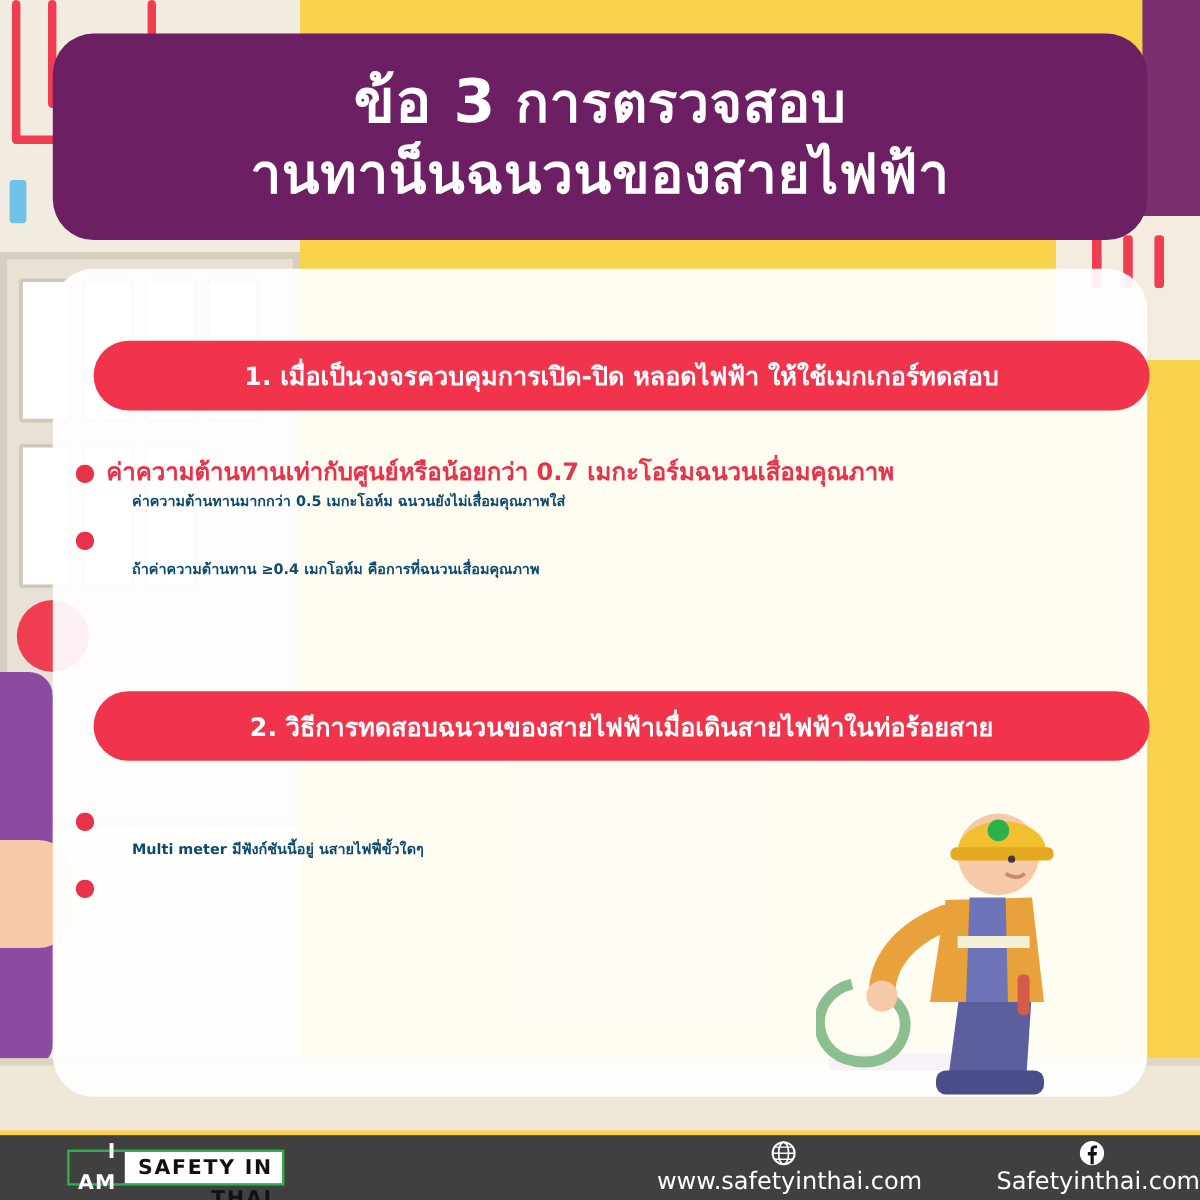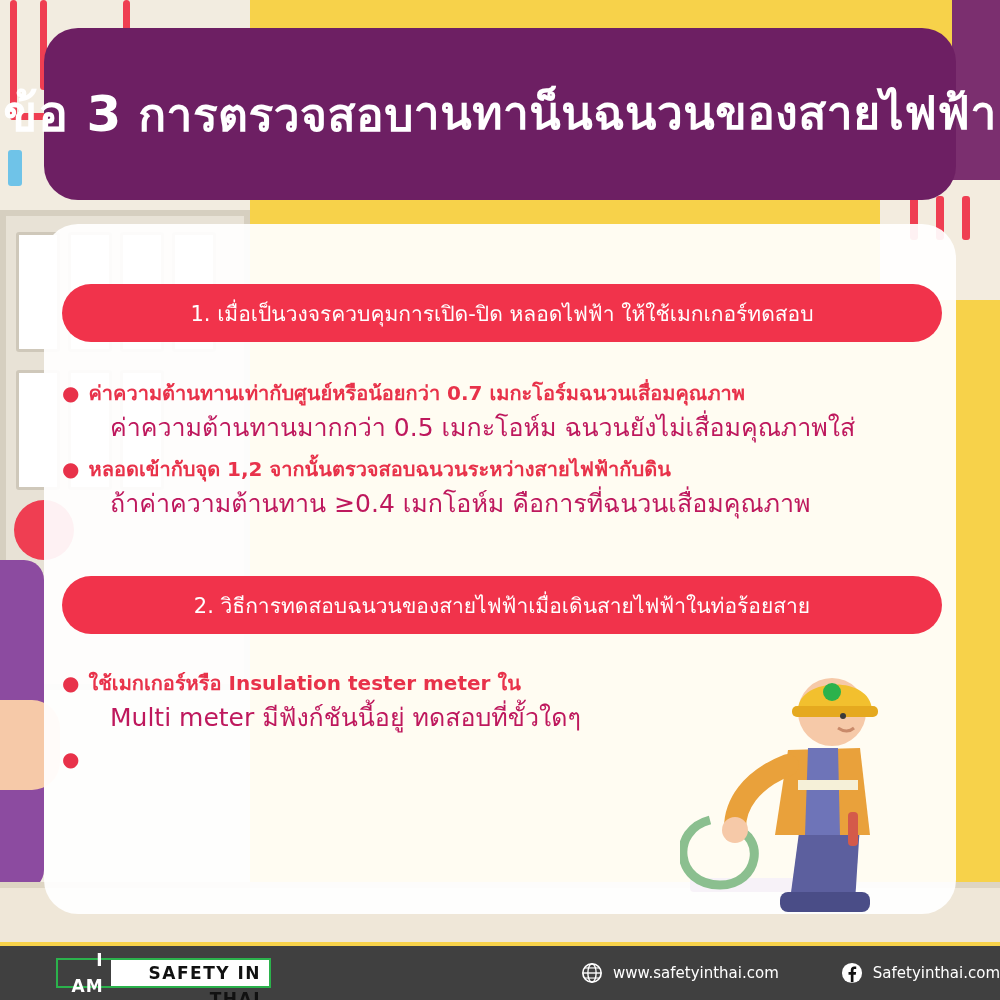--- a/index.html
+++ b/index.html
@@ -49,65 +49,65 @@
   }
   .bg-tick {
     position: absolute; width: 8px; background: #ef3e52; border-radius: 3px;
   }
 
   
   .header {
     position: absolute; left: 44px; top: 28px; width: 912px; height: 172px;
     background: #6d1f63;
     border-radius: 34px;
-    display: flex; flex-direction: row; align-items: center; justify-content: center;
+    display: flex; flex-direction: column; align-items: center; justify-content: center;
     color: #ffffff;
     z-index: 5;
   }
   .header-line {
     font-size: 46px; font-weight: bold; line-height: 1.25; letter-spacing: .5px;
     white-space: nowrap;
   }
   .header-line .num { font-size: 50px; }
 
   
   .card {
     position: absolute; left: 44px; top: 224px; width: 912px; height: 690px;
     background: rgba(255,255,255,0.93);
     border-radius: 34px;
     z-index: 4;
   }
 
   
   .pill {
-    position: absolute; left: 62px; width: 880px; height: 58px;
+    position: absolute; left: 78px; width: 880px; height: 58px;
     background: #f1334b;
     border-radius: 32px;
     display: flex; align-items: center; justify-content: center;
-    color: #ffffff; font-size: 21px; font-weight: normal;
+    color: #ffffff; font-size: 21px; font-weight: bold;
     z-index: 6;
     white-space: nowrap;
   }
   .pill-1 { top: 284px; }
   .pill-2 { top: 576px; }
 
   
   .block { position: absolute; left: 62px; width: 900px; z-index: 6; }
   .block-1 { top: 378px; }
   .block-2 { top: 668px; }
   .bullet-row {
     display: flex; align-items: flex-start;
     color: #e8324a; font-size: 20px; font-weight: bold;
     line-height: 1.55;
   }
   .bullet-dot {
     flex: 0 0 auto; margin-right: 9px; font-size: 20px; line-height: 1.55;
   }
   .sub-line {
-    color: #be185d; font-size: 25px; font-weight: normal; line-height: 1.55;
+    color: #0c4a6e; font-size: 12px; font-weight: bold; line-height: 1.55;
     padding-left: 48px;
   }
 
   
   .worker { position: absolute; right: 60px; bottom: 70px; width: 260px; height: 300px; z-index: 5; }
 
   
   .footer {
     position: absolute; left: 0; bottom: 0; width: 1000px; height: 54px;
     background: #404040;
@@ -121,21 +121,21 @@
   }
   .logo-iam {
     color: #ffffff; font-size: 17px; font-weight: bold; letter-spacing: 1px;
     padding: 0 7px; line-height: 26px;
   }
   .logo-sit {
     background: #ffffff; color: #111111; font-size: 17px; font-weight: bold;
     letter-spacing: 1.5px; padding: 0 8px; line-height: 26px; height: 26px;
   }
   .foot-item {
-    display: flex; align-items: center; color: #ffffff; font-size: 15px;
+    display: flex; align-items: center; color: #ffffff; font-size: 20px; flex-direction: column;
   }
   .foot-web { margin-left: 310px; }
   .foot-fb { margin-left: 62px; }
   .foot-icon { margin-right: 10px; display: flex; align-items: center; }
 </style>
 </head>
 <body>
 
 <div id="poster">
 
@@ -184,33 +184,31 @@
   <div class="pill pill-1">1. เมื่อเป็นวงจรควบคุมการเปิด-ปิด หลอดไฟฟ้า ให้ใช้เมกเกอร์ทดสอบ</div>
 
   <div class="block block-1">
     <div class="bullet-row">
       <span class="bullet-dot">●</span>
       <span>ค่าความต้านทานเท่ากับศูนย์หรือน้อยกว่า 0.7 เมกะโอร์มฉนวนเสื่อมคุณภาพ</span>
     </div>
     <div class="sub-line">ค่าความต้านทานมากกว่า 0.5 เมกะโอห์ม  ฉนวนยังไม่เสื่อมคุณภาพใส่</div>
     <div class="bullet-row" style="margin-top:6px;">
       <span class="bullet-dot">●</span>
-      <span>หลอดเข้ากับจุด 1,2 จากนั้นตรวจสอบฉนวนระหว่างสายไฟฟ้ากับดิน</span>
     </div>
     <div class="sub-line">ถ้าค่าความต้านทาน ≥0.4 เมกโอห์ม คือการที่ฉนวนเสื่อมคุณภาพ</div>
   </div>
 
   <div class="pill pill-2">2. วิธีการทดสอบฉนวนของสายไฟฟ้าเมื่อเดินสายไฟฟ้าในท่อร้อยสาย</div>
 
   <div class="block block-2">
     <div class="bullet-row">
       <span class="bullet-dot">●</span>
-      <span>ใช้เมกเกอร์หรือ Insulation  tester meter ใน</span>
-    </div>
-    <div class="sub-line">Multi meter  มีฟังก์ชันนี้อยู่ ทดสอบที่ขั้วใดๆ</div>
+    </div>
+    <div class="sub-line">Multi meter  มีฟังก์ชันนี้อยู่ นสายไฟฟี่ขั้วใดๆ</div>
     <div class="bullet-row" style="margin-top:6px;">
       <span class="bullet-dot">●</span>
     </div>
   </div>
 
   <svg class="worker" viewBox="0 0 260 300">
 
     <path d="M30 190 C -10 200, -5 255, 40 255 C 80 255, 85 205, 55 200" fill="none" stroke="#8bbf8f" stroke-width="9"></path>
 
     <path d="M120 195 L110 270 L175 272 L180 195 Z" fill="#5c5f9e"></path>

